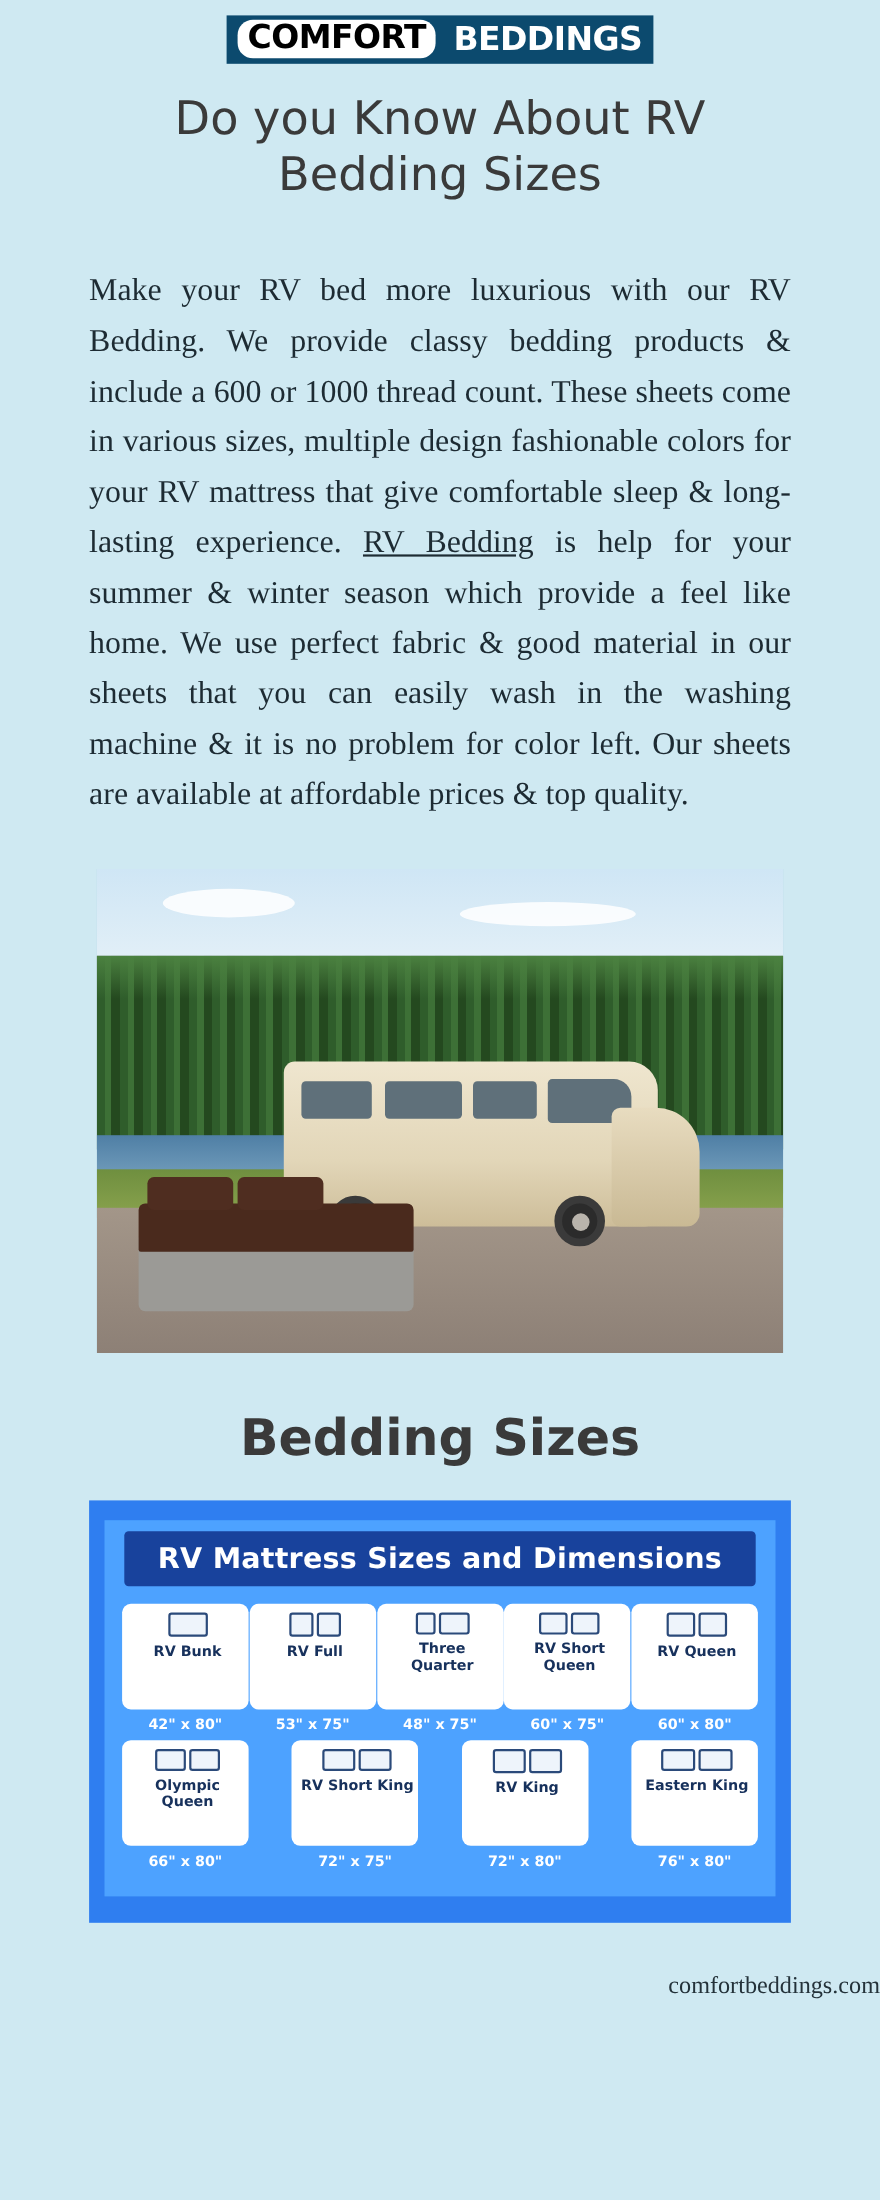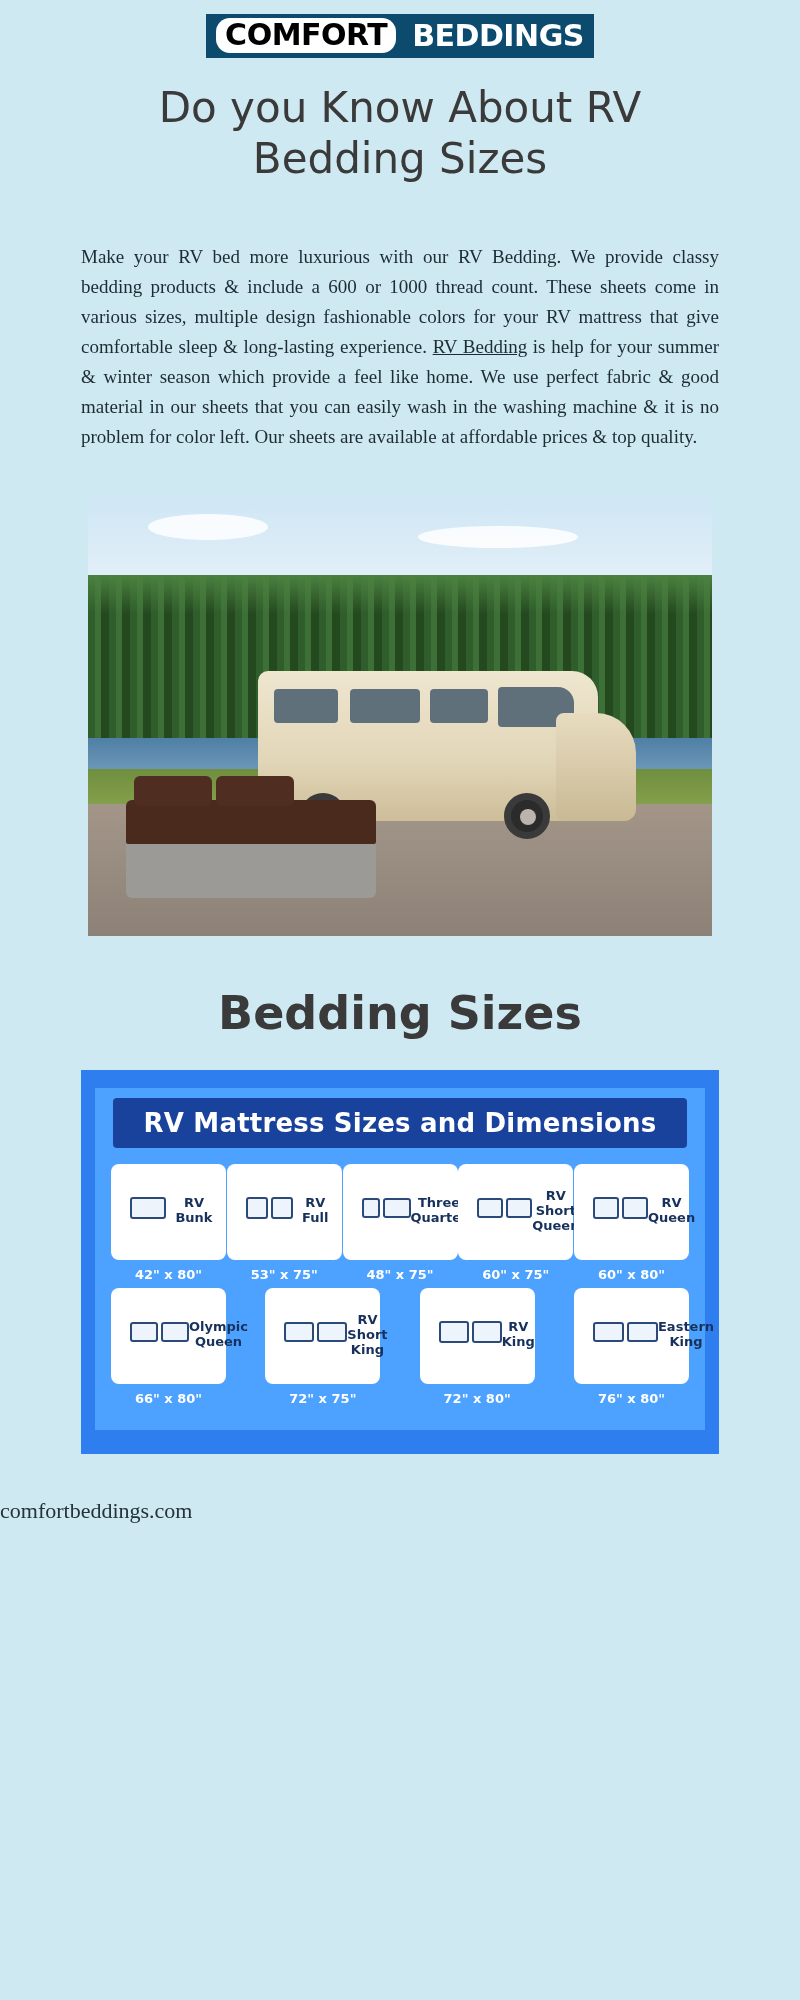--- a/index.html
+++ b/index.html
@@ -65,21 +65,21 @@
     font-weight: 400;
   }
 
   
   .body-copy {
     margin: 58px auto 0 auto;
     width: 718px;
     padding: 0 40px;
     text-align: justify;
     font-family: "Liberation Serif", serif;
-    font-size: 19px;
+    font-size: 29px;
     line-height: 1.58;
     color: #1d2b33;
   }
   .body-copy a {
     color: #1d2b33;
     text-decoration: underline;
   }
 
   
   .photo-wrap {
@@ -216,23 +216,23 @@
   .cell {
     width: 115px;
     display: flex;
     flex-direction: column;
     align-items: center;
   }
   .card {
     width: 100%;
     background: #ffffff;
     border-radius: 8px;
-    padding: 8px 4px 10px 19px;
-    display: flex;
-    flex-direction: row;
+    padding: 8px 4px 10px 8px;
+    display: flex;
+    flex-direction: column;
     align-items: center;
     min-height: 96px;
     justify-content: flex-start;
   }
   .bed-icon {
     display: flex;
     gap: 3px;
     align-items: flex-start;
     justify-content: center;
     margin-bottom: 7px;
@@ -255,21 +255,21 @@
     font-family: "DejaVu Sans", sans-serif;
     font-weight: bold;
     font-size: 13px;
     color: #ffffff;
     text-align: center;
   }
 
   
   .footer {
     margin: 44px auto 0 auto;
-    text-align: left;
+    text-align: right;
     font-family: "Liberation Serif", serif;
     font-size: 22px;
     color: #24323a;
     padding-bottom: 26px;
   }
 </style>
 </head>
 <body>
 
 <div class="page">

